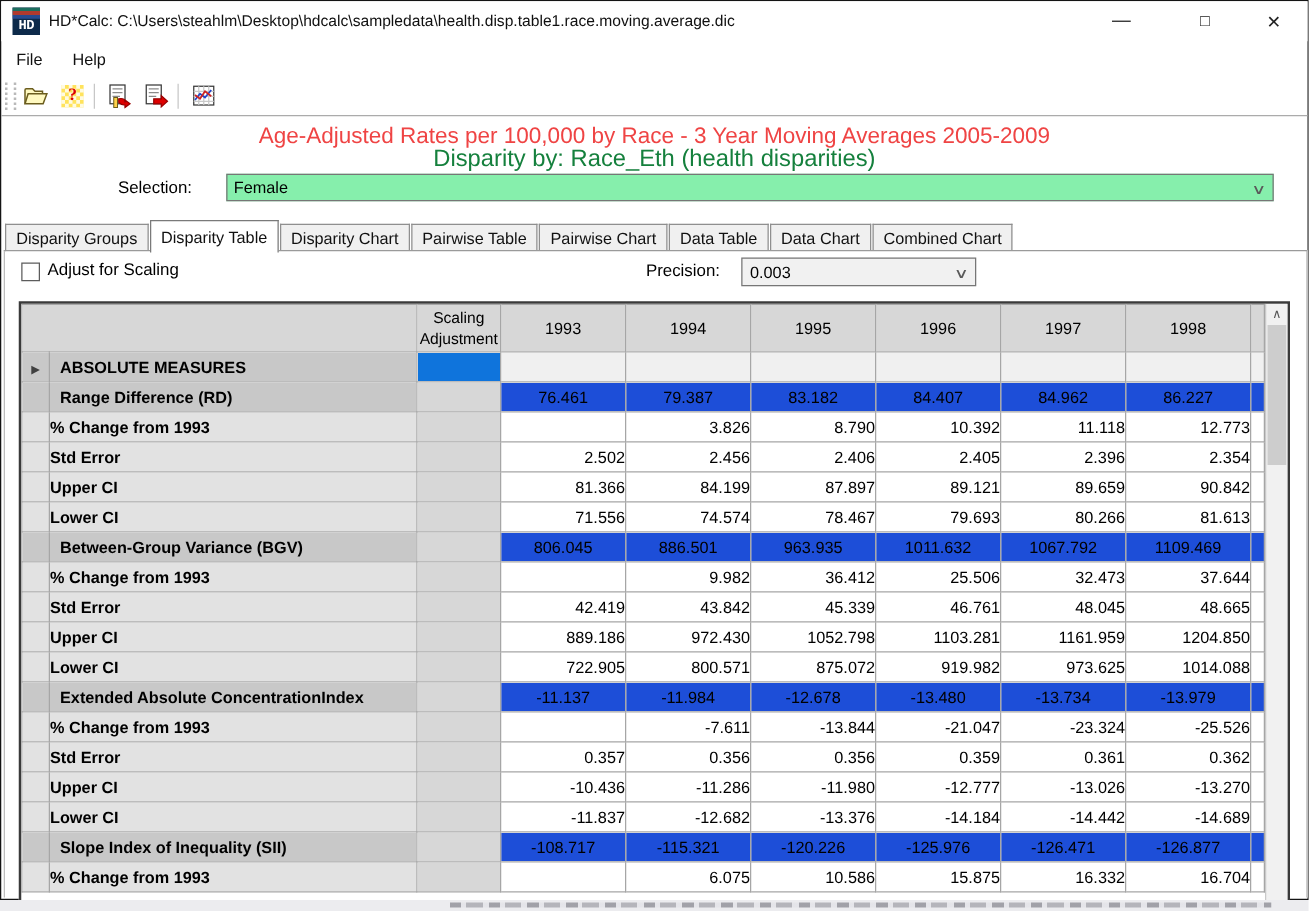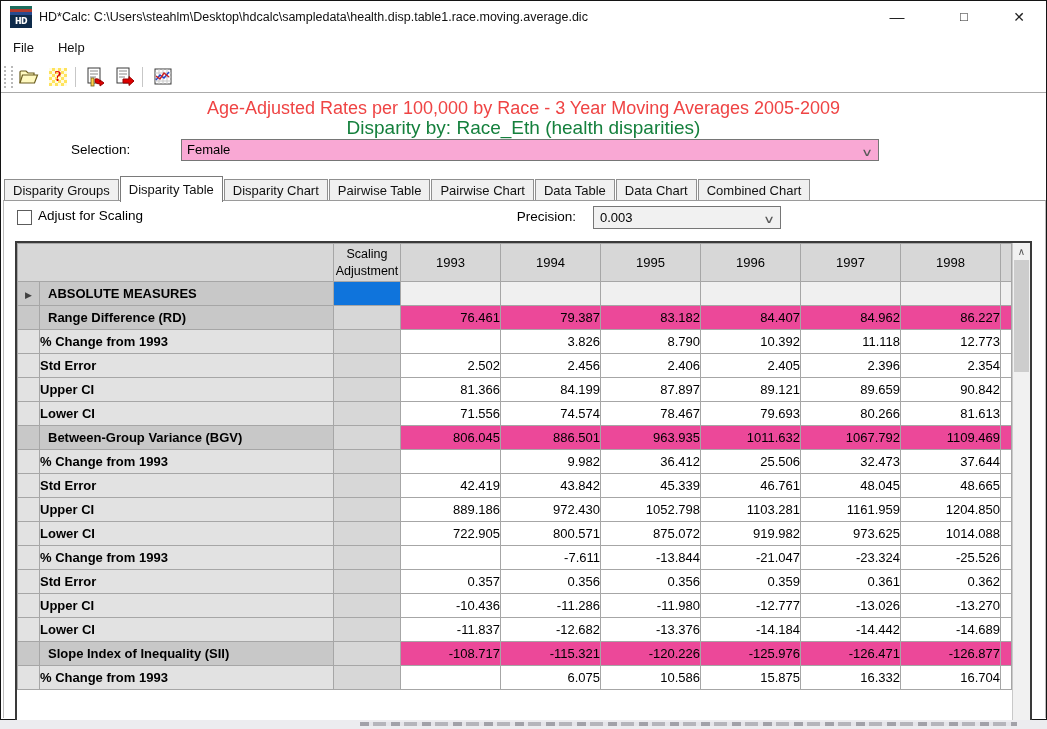--- a/index.html
+++ b/index.html
@@ -22,22 +22,22 @@
   .menu-item{padding:0 12px;font-size:13px;line-height:28px;color:#111;}
   .toolbar{position:absolute;left:0;top:61px;right:0;height:30px;display:flex;align-items:center;border-bottom:1px solid #ababab;}
   .grip{width:5px;height:22px;margin-left:3px;border-left:2px dotted #b9b9b9;border-right:2px dotted #b9b9b9;}
   .tbtn{width:26px;height:24px;display:flex;align-items:center;justify-content:center;margin-left:3px;}
   .tsep{width:1px;height:20px;background:#c7c7c7;margin:0 4px;}
   .help-box{width:18px;height:18px;background:repeating-conic-gradient(#ffe35c 0% 25%,#fffbe1 0% 50%) 0 0/6px 6px;color:#dd0000;font-weight:bold;font-size:14px;font-family:"Liberation Serif",serif;display:flex;align-items:center;justify-content:center;}
 
   
   .page-title1{position:absolute;left:0;right:0;top:97px;text-align:center;font-size:18px;color:#ef4444;}
   .page-title2{position:absolute;left:0;right:0;top:116px;text-align:center;font-size:19px;color:#15803d;}
-  .selection-label{position:absolute;left:70px;top:141px;width:106px;text-align:left;font-size:13.5px;}
-  .selection-combo{position:absolute;left:180px;top:138px;width:698px;height:22px;border:1px solid #767676;background:#f9a8d4;box-sizing:border-box;font-size:13px;line-height:20px;padding-left:5px;}
+  .selection-label{position:absolute;left:70px;top:141px;width:106px;text-align:center;font-size:13.5px;}
+  .selection-combo{position:absolute;left:180px;top:138px;width:838px;height:22px;border:1px solid #767676;background:#86efac;box-sizing:border-box;font-size:13px;line-height:20px;padding-left:5px;}
   .combo-chevron{position:absolute;right:7px;top:2px;color:#5a5a5a;font-size:11px;transform:scaleX(1.5);}
 
   
   .tabs{position:absolute;left:3px;top:176px;right:3px;height:24px;display:flex;align-items:flex-end;}
   .tab{height:22px;line-height:22px;padding:0 8px;font-size:13px;border:1px solid #8f8f8f;border-bottom:none;background:#f0f0f0;box-sizing:border-box;margin-right:1px;color:#111;}
   .tab.active{height:26px;line-height:26px;background:#fff;position:relative;z-index:3;margin-bottom:-1px;border-color:#7a7a7a;}
   .tab-panel{position:absolute;left:2px;top:199px;width:1043px;height:518px;border-top:1px solid #9a9a9a;border-left:1px solid #bdbdbd;border-right:1px solid #bdbdbd;box-sizing:border-box;background:#fff;}
 
   
   .chkbox{position:absolute;left:16px;top:209px;width:13px;height:13px;border:1px solid #5c5c5c;background:#fff;}
@@ -58,21 +58,21 @@
   td.gutter{text-align:center;}
   td.lbl{font-weight:bold;color:#000;}
   tr.section td.gutter,tr.section td.lbl,tr.measure td.gutter,tr.measure td.lbl{background:#c8c8c8;}
   tr.sub td.gutter,tr.sub td.lbl{background:#e2e2e2;}
   tr.section td.lbl{padding-left:8px;text-align:left;}
   tr.measure td.lbl{padding-left:8px;text-align:left;}
   tr.sub td.lbl{padding-right:10px;text-align:left;}
   td.scaling{background:#d7d7d7;}
   td.scaling.selected{background:#0f74dc;}
   td.val{text-align:right;padding-right:6px;background:#fff;color:#000;}
-  tr.measure td.val{background:#ec4899;}
+  tr.measure td.val{background:#1d4ed8;text-align:center;}
   tr.section td.val{background:#f0f0f0;}
   .expand-arrow{font-size:9px;color:#404040;}
 
   
   .vscroll{width:18px;background:#f1f1f1;display:flex;flex-direction:column;border-left:1px solid #c9c9c9;box-sizing:border-box;}
   .v-arrow{height:17px;display:flex;align-items:center;justify-content:center;color:#555;font-size:10px;}
   .v-thumb{height:112px;background:#cdcdcd;margin:0 1px;}
   .v-track{flex:1;}
   .hscroll{height:21px;background:#f1f1f1;border-top:1px solid #c9c9c9;display:flex;align-items:center;box-sizing:border-box;}
   .h-arrow{width:22px;text-align:center;color:#555;font-size:12px;line-height:20px;}
@@ -346,20 +346,32 @@
                 <td class="lbl">Lower CI</td>
                 <td class="scaling"></td>
                 <td class="val">722.905</td>
                 <td class="val">800.571</td>
                 <td class="val">875.072</td>
                 <td class="val">919.982</td>
                 <td class="val">973.625</td>
                 <td class="val">1014.088</td>
                 <td class="val"></td>
               </tr>
+              <tr class="datarow measure">
+                <td class="gutter"></td>
+                <td class="lbl">Extended Absolute ConcentrationIndex</td>
+                <td class="scaling"></td>
+                <td class="val">-11.137</td>
+                <td class="val">-11.984</td>
+                <td class="val">-12.678</td>
+                <td class="val">-13.480</td>
+                <td class="val">-13.734</td>
+                <td class="val">-13.979</td>
+                <td class="val"></td>
+              </tr>
               <tr class="datarow sub">
                 <td class="gutter"></td>
                 <td class="lbl">% Change from 1993</td>
                 <td class="scaling"></td>
                 <td class="val"></td>
                 <td class="val">-7.611</td>
                 <td class="val">-13.844</td>
                 <td class="val">-21.047</td>
                 <td class="val">-23.324</td>
                 <td class="val">-25.526</td>

